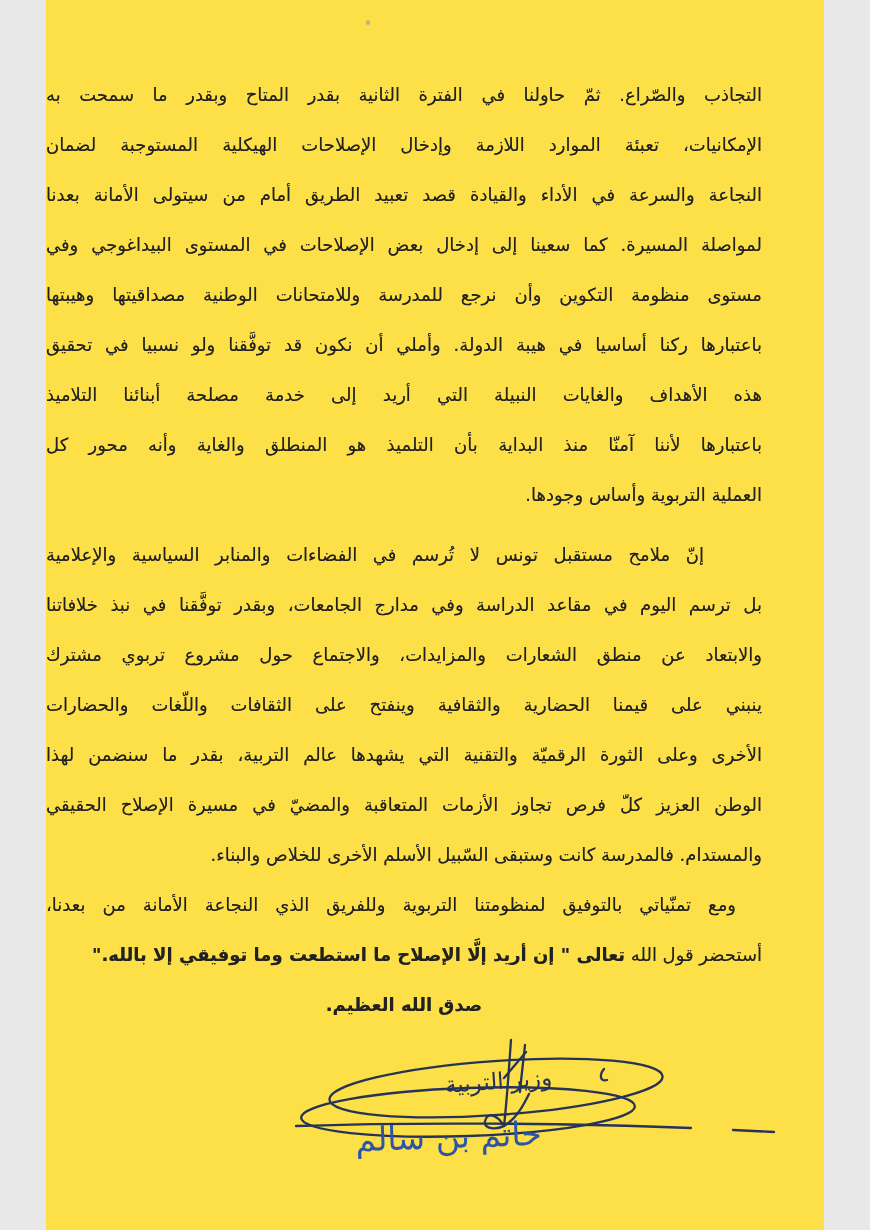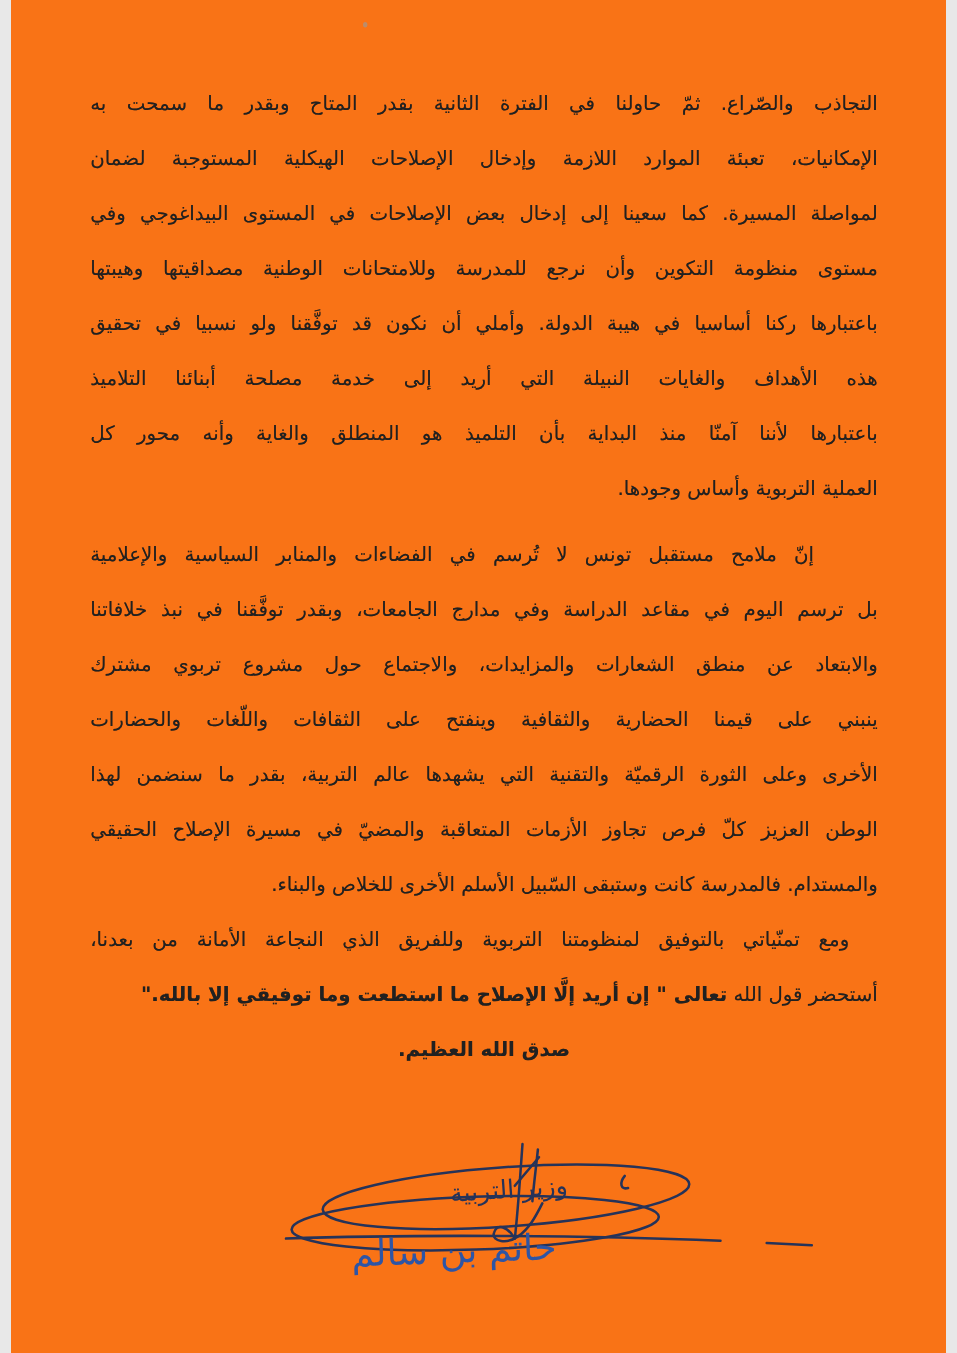--- a/index.html
+++ b/index.html
@@ -1,20 +1,20 @@
 <!DOCTYPE html>
 <html lang="ar" dir="rtl"><head>
 <meta charset="utf-8">
 <style>
   html,body{margin:0;padding:0;background:#e8e8e8;}
   .page{
     position:relative;
-    width:850px;height:1230px;
+    width:778px;height:1230px;
     margin:0 auto;
-    background:#f97316;
+    background:#fde047;
     font-family:"DejaVu Sans", sans-serif;
     direction:rtl;
     overflow:hidden;
     color:#212121;
   }
   .textblock{
     position:absolute;
     top:70px;
     right:62px;
     width:716px;
@@ -63,20 +63,21 @@
 
 <div class="page">
 
   <div class="speck"></div>
 
   <div class="textblock">
 
     <div class="para">
       <div class="line">التجاذب والصّراع. ثمّ حاولنا في الفترة الثانية بقدر المتاح وبقدر ما سمحت به</div>
       <div class="line">الإمكانيات، تعبئة الموارد اللازمة وإدخال الإصلاحات الهيكلية المستوجبة لضمان</div>
+      <div class="line">النجاعة والسرعة في الأداء والقيادة قصد تعبيد الطريق أمام من سيتولى الأمانة بعدنا</div>
       <div class="line">لمواصلة المسيرة. كما سعينا إلى إدخال بعض الإصلاحات في المستوى البيداغوجي وفي</div>
       <div class="line">مستوى منظومة التكوين وأن نرجع للمدرسة وللامتحانات الوطنية مصداقيتها وهيبتها</div>
       <div class="line">باعتبارها ركنا أساسيا في هيبة الدولة. وأملي أن نكون قد توفَّقنا ولو نسبيا في تحقيق</div>
       <div class="line">هذه الأهداف والغايات النبيلة التي أريد إلى خدمة مصلحة أبنائنا التلاميذ</div>
       <div class="line">باعتبارها لأننا آمنّا منذ البداية بأن التلميذ هو المنطلق والغاية وأنه محور كل</div>
       <div class="line end">العملية التربوية وأساس وجودها.</div>
     </div>
 
     <div class="para p2">
       <div class="line indent-lg">إنّ ملامح مستقبل تونس لا تُرسم في الفضاءات والمنابر السياسية والإعلامية</div>

